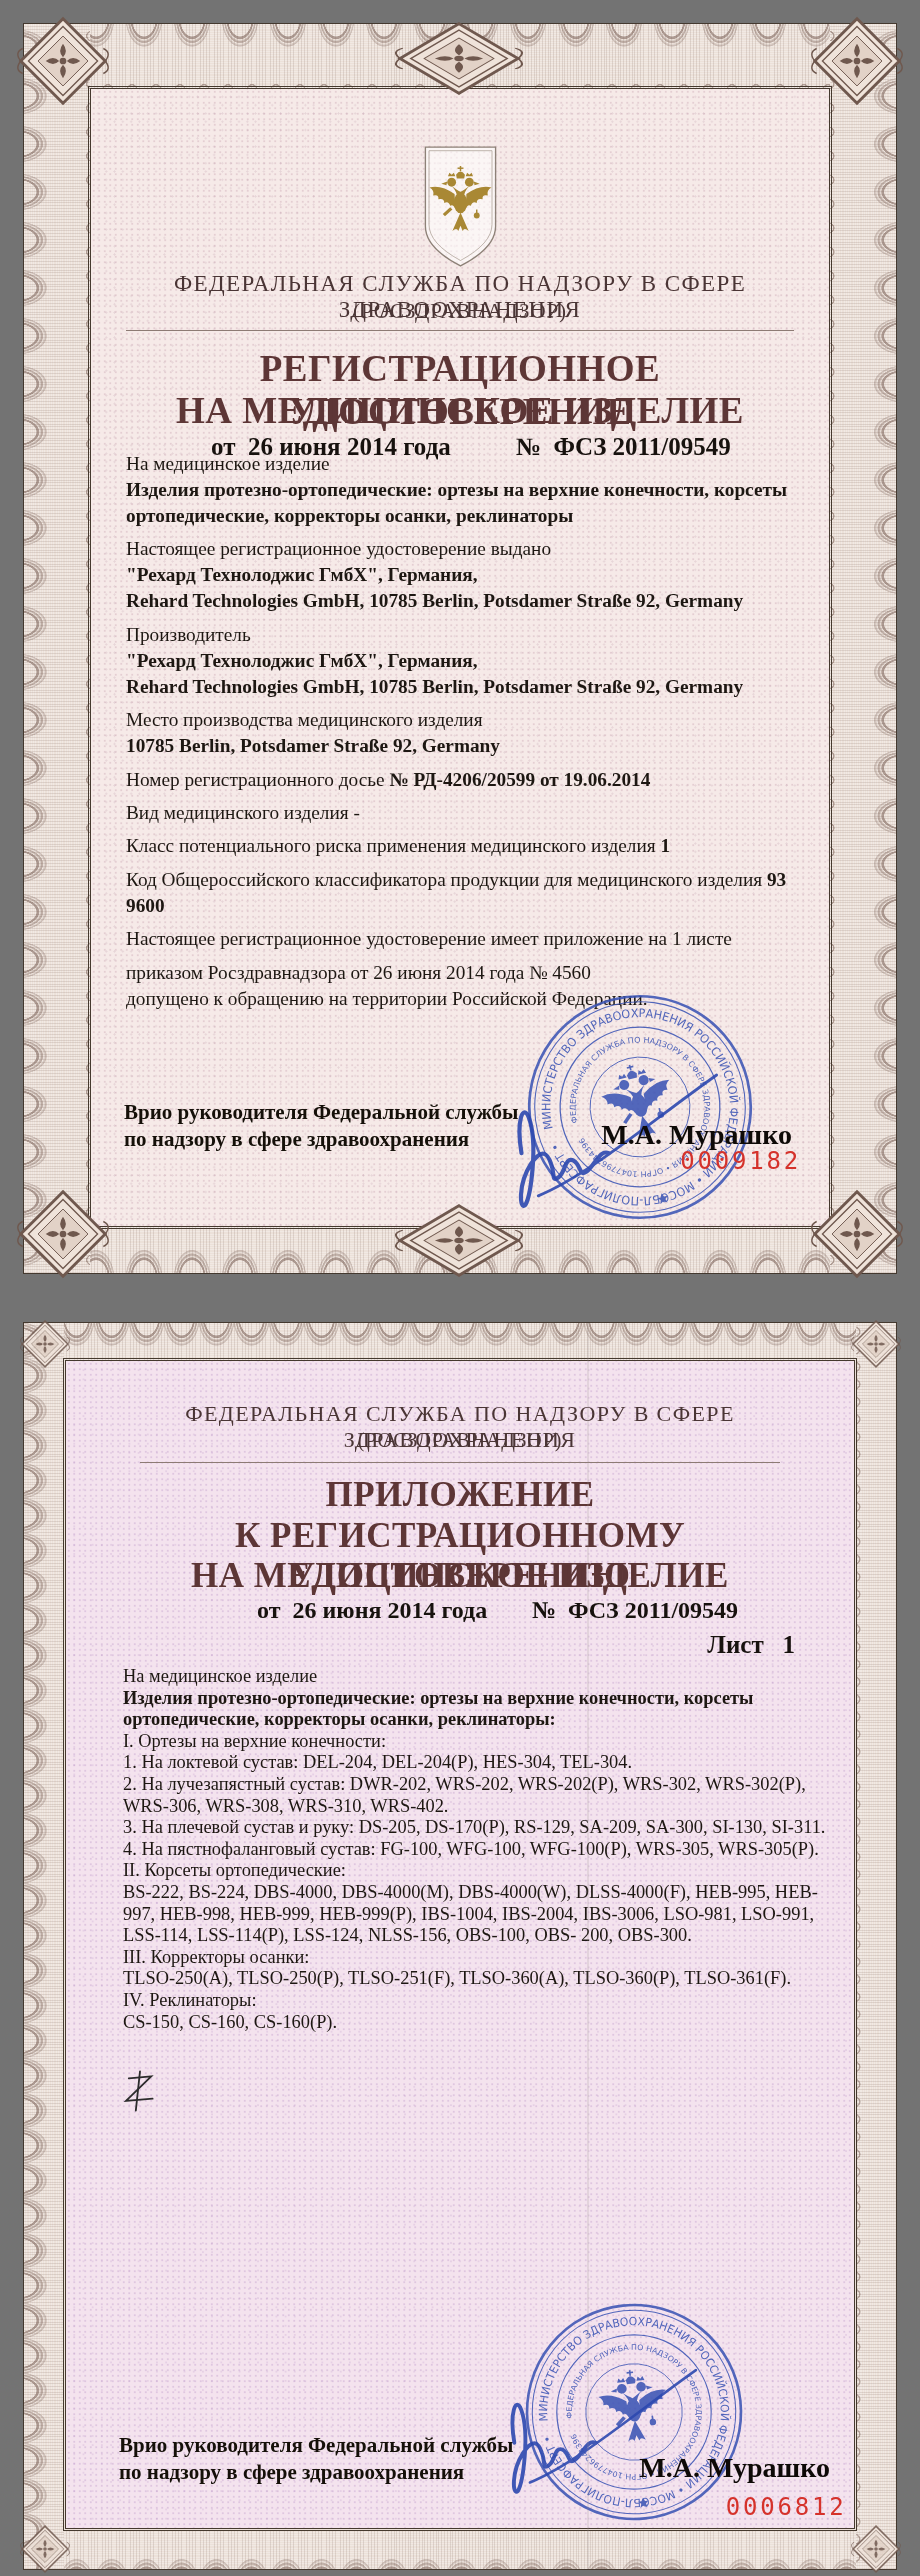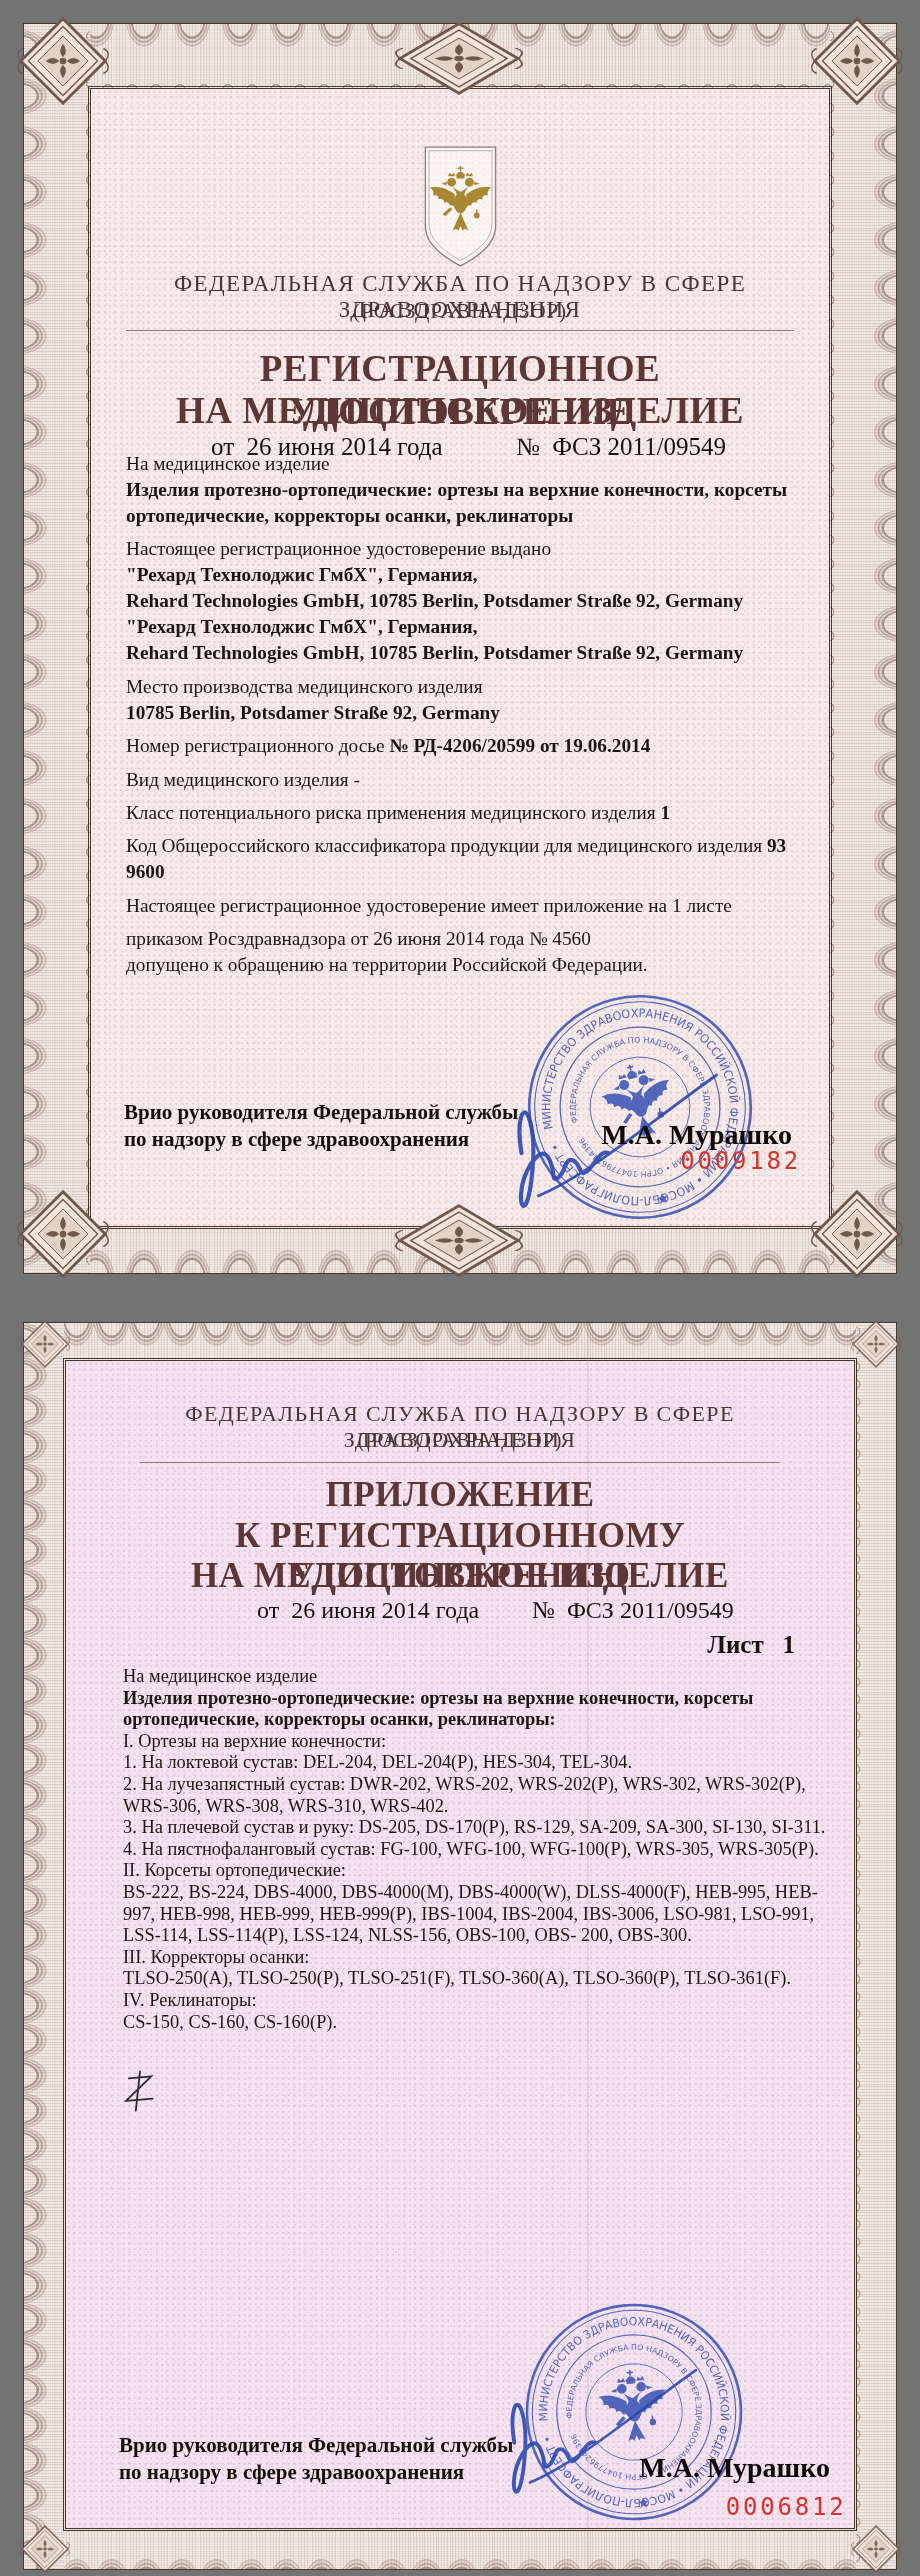--- a/index.html
+++ b/index.html
@@ -60,21 +60,21 @@
   .abs{position:absolute;}
   .ctr{left:0;right:0;text-align:center;}
   .keepws{white-space:pre;}
   .agency{font-size:23px;letter-spacing:1.4px;color:#4a3535;}
   .agency2{font-size:21px;letter-spacing:0.9px;color:#4a3535;}
   .cert2 .agency{font-size:22px;}
   .cert2 .agency2{font-size:20px;}
   .rule{position:absolute;height:0.9px;background:#8d7b74;}
   .doc-title{font-weight:bold;font-size:37px;color:var(--title-maroon,#5d3636);letter-spacing:0.5px;}
   .cert2 .doc-title{font-size:35px;}
-  .dateline{font-weight:normal;font-size:25px;color:#17120e;}
+  .dateline{font-weight:bold;font-size:25px;color:#17120e;}
   .cert2 .dateline{font-size:24px;}
   .sheet{font-weight:bold;font-size:25px;color:#17120e;margin-left:40px;}
   .bodytxt{position:absolute;}
   .bodytxt p{margin:0;font-size:19.3px;line-height:26px;color:#1d1712;}
   .bodytxt p.gap{margin-top:7.4px;}
   .cert2 .bodytxt p{font-size:18.4px;line-height:21.6px;}
   .official{font-weight:bold;font-size:21px;line-height:27px;color:#151009;}
   .offname{font-weight:bold;font-size:28px;color:#0e0a07;z-index:6;}
   .serial{font-family:"DejaVu Sans Mono",monospace;font-size:24px;letter-spacing:2.8px;
           color:var(--serial-red,#d5322b);z-index:6;}
@@ -184,20 +184,21 @@
       <div class="abs ctr doc-title" style="top:258px">РЕГИСТРАЦИОННОЕ УДОСТОВЕРЕНИЕ</div>
       <div class="abs ctr doc-title" style="top:300px">НА МЕДИЦИНСКОЕ ИЗДЕЛИЕ</div>
       <div class="abs dateline keepws" style="top:344px;left:120px">от  26 июня 2014 года</div>
       <div class="abs dateline keepws" style="top:344px;left:425px">№  ФСЗ 2011/09549</div>
       <div class="bodytxt" style="top:362px;left:35px;right:24px">
           <p class="line"><span>На медицинское изделие</span></p>
           <p class="line"><b>Изделия протезно-ортопедические: ортезы на верхние конечности, корсеты ортопедические, корректоры осанки, реклинаторы</b></p>
           <p class="line gap"><span>Настоящее регистрационное удостоверение выдано</span></p>
           <p class="line"><b>"Рехард Технолоджис ГмбХ", Германия,</b></p>
           <p class="line"><b>Rehard Technologies GmbH, 10785 Berlin, Potsdamer Straße 92, Germany</b></p>
+          <p class="line gap"><span>Производитель</span></p>
           <p class="line"><b>"Рехард Технолоджис ГмбХ", Германия,</b></p>
           <p class="line"><b>Rehard Technologies GmbH, 10785 Berlin, Potsdamer Straße 92, Germany</b></p>
           <p class="line gap"><span>Место производства медицинского изделия</span></p>
           <p class="line"><b>10785 Berlin, Potsdamer Straße 92, Germany</b></p>
           <p class="line gap"><span>Номер регистрационного досье </span><b>№ РД-4206/20599 от 19.06.2014</b></p>
           <p class="line gap"><span>Вид медицинского изделия -</span></p>
           <p class="line gap"><span>Класс потенциального риска применения медицинского изделия </span><b>1</b></p>
           <p class="line gap"><span>Код Общероссийского классификатора продукции для медицинского изделия </span><b>93 9600</b></p>
           <p class="line gap"><span>Настоящее регистрационное удостоверение имеет приложение на 1 листе</span></p>
           <p class="line gap"><span>приказом Росздравнадзора от 26 июня 2014 года № 4560</span></p>

